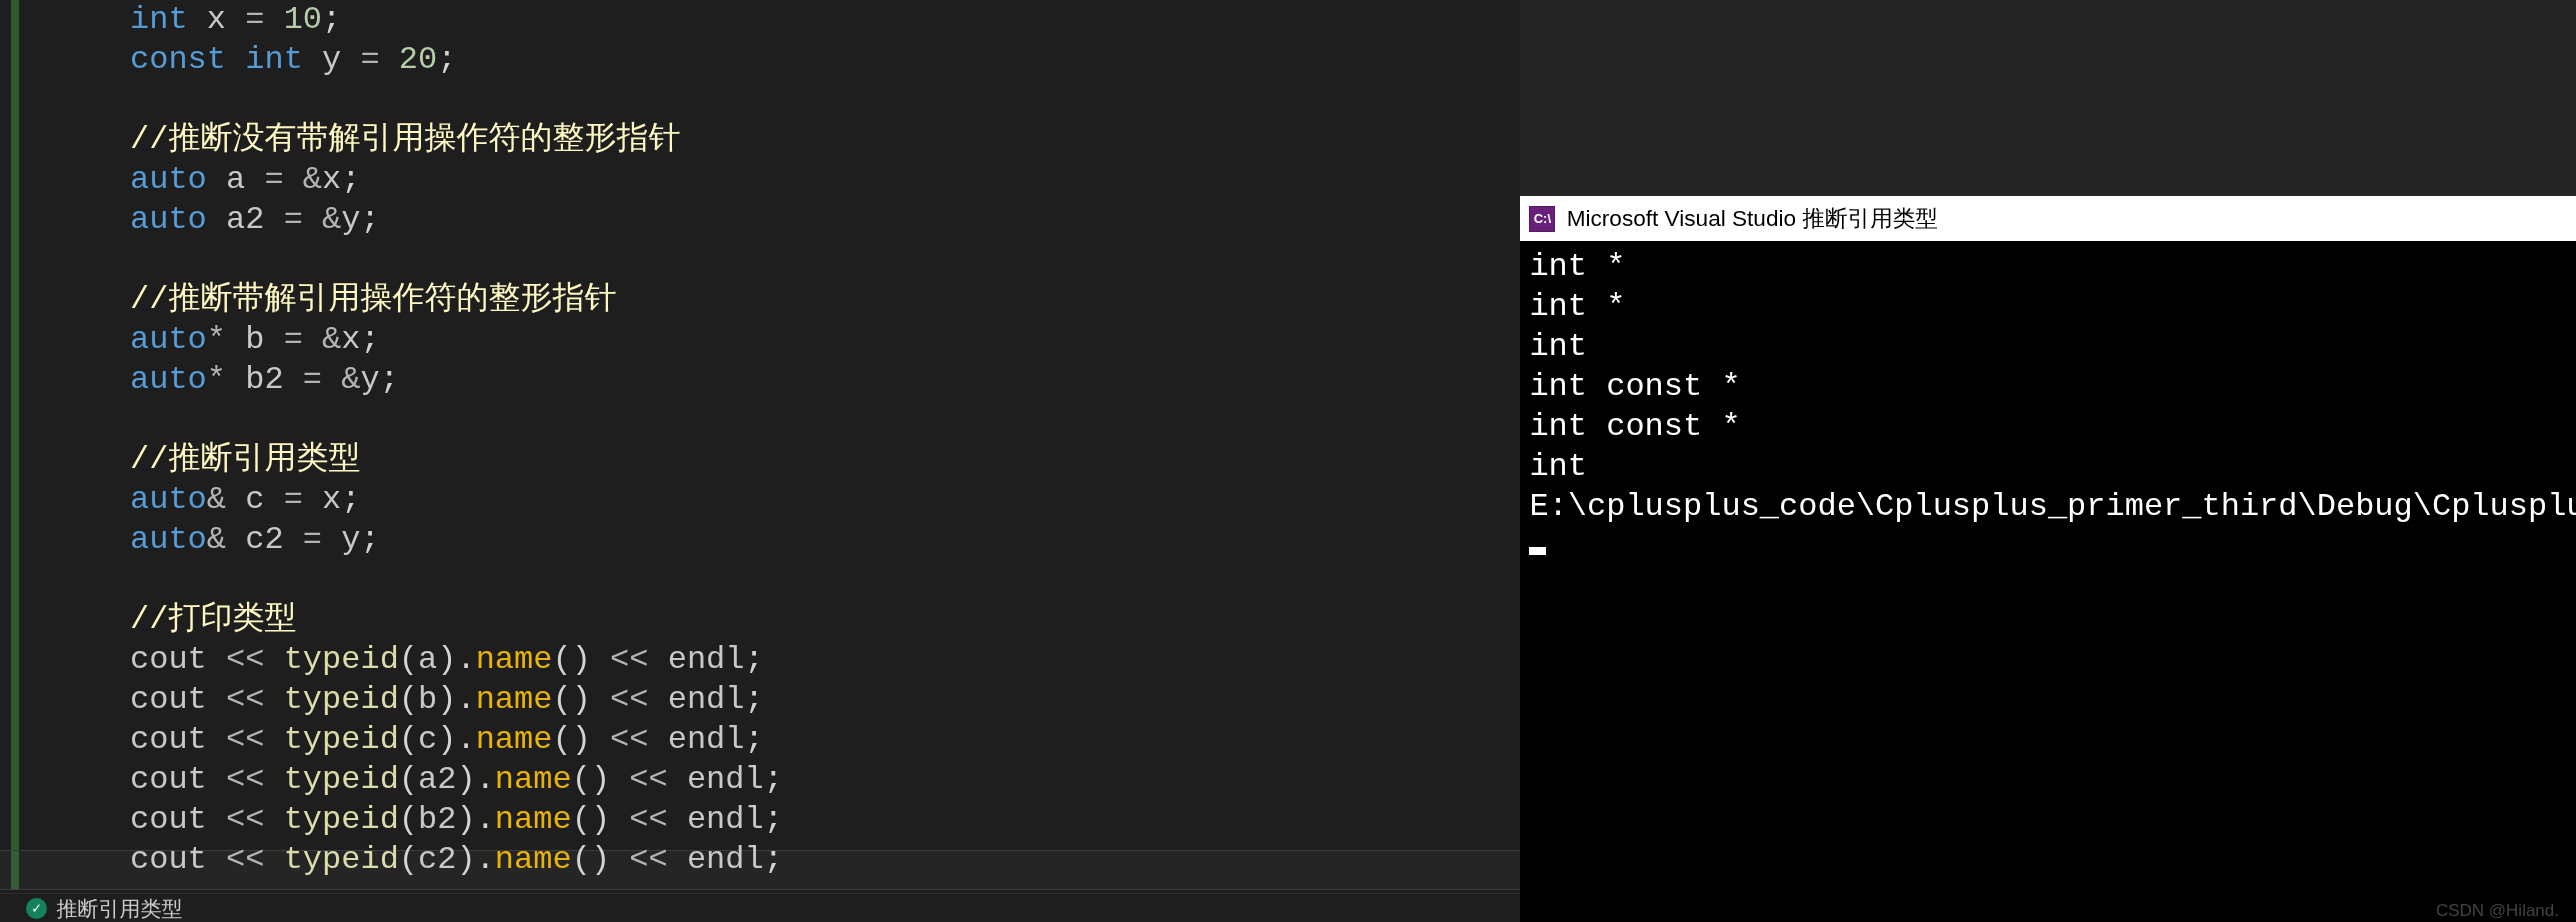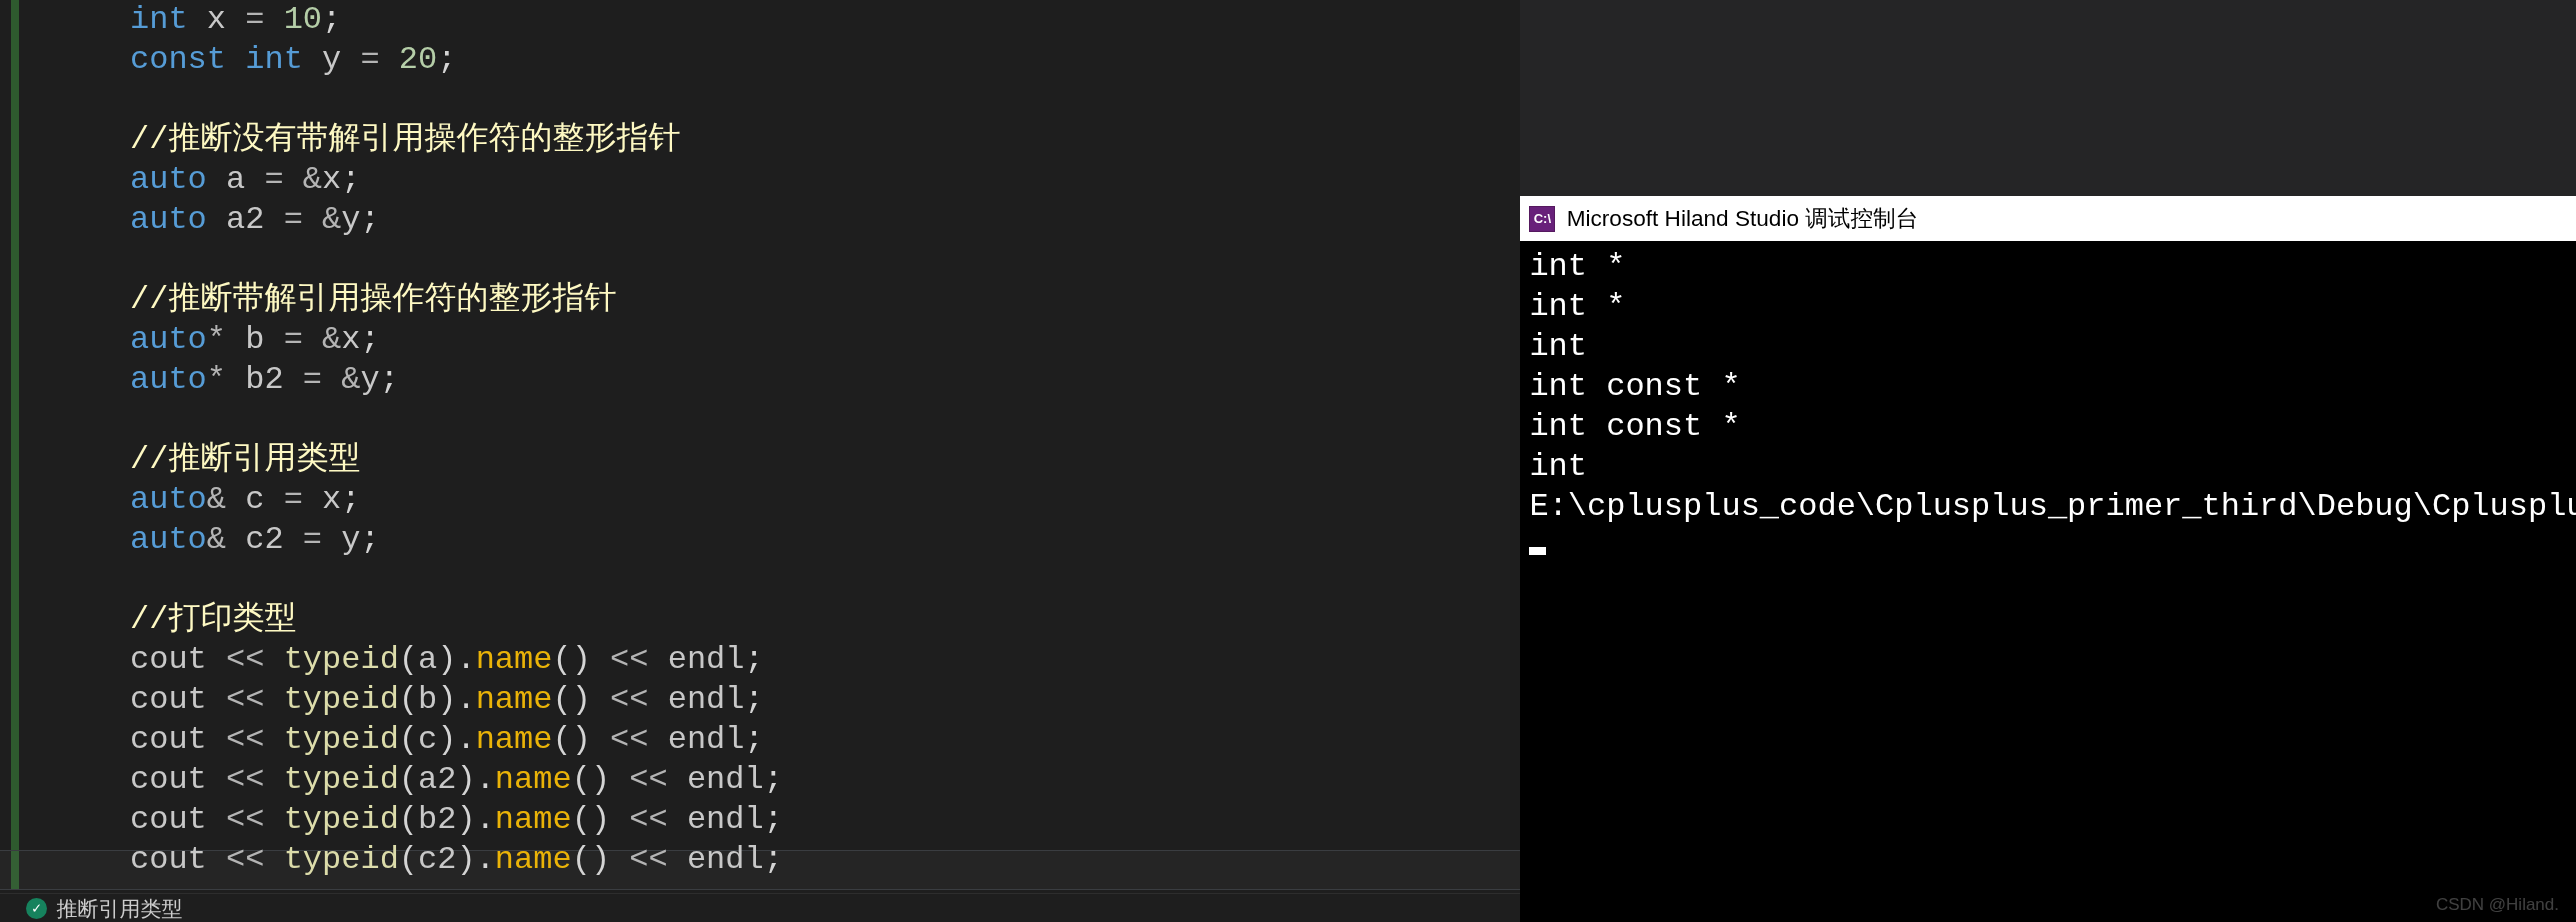--- a/index.html
+++ b/index.html
@@ -111,41 +111,41 @@
     color: #cccccc;
     padding-left: 26px;
     gap: 9.4px;
   }
   .status-icon {
     width:21px;height:21px;border-radius:50%;
     background:#16825d;display:flex;align-items:center;justify-content:center;
     color:#fff;font-size:15px;font-weight:bold;
   }
   .watermark {
-    position:absolute; right:17px; bottom:8px;
+    position:absolute; right:17px; bottom:2px;
     font-family: Arial, sans-serif;
     font-size:17px; color:rgba(255,255,255,0.25);margin-left:28px;
   }
 </style>
 </head>
 <body>
 
 <div class="dark-strip"></div>
 
 <div class="editor">
   <div class="gutter-left"></div>
   <div class="gutter-marker"></div>
   <div class="highlight-line" id="hlLine" style="top: 850px;"></div>
   <div class="code-area" id="codeArea"><div class="code-line"><span class="kw">int</span><span class="punc"> </span><span class="ident">x</span><span class="punc"> </span><span class="op">=</span><span class="punc"> </span><span class="num">10</span><span class="punc">;</span></div><div class="code-line"><span class="kw">const</span><span class="punc"> </span><span class="kw">int</span><span class="punc"> </span><span class="ident">y</span><span class="punc"> </span><span class="op">=</span><span class="punc"> </span><span class="num">20</span><span class="punc">;</span></div><div class="code-line"></div><div class="code-line"><span class="cmt">//推断没有带解引用操作符的整形指针</span></div><div class="code-line"><span class="kw">auto</span><span class="punc"> </span><span class="ident">a</span><span class="punc"> </span><span class="op">=</span><span class="punc"> </span><span class="op">&amp;</span><span class="ident">x</span><span class="punc">;</span></div><div class="code-line"><span class="kw">auto</span><span class="punc"> </span><span class="ident">a2</span><span class="punc"> </span><span class="op">=</span><span class="punc"> </span><span class="op">&amp;</span><span class="ident">y</span><span class="punc">;</span></div><div class="code-line"></div><div class="code-line"><span class="cmt">//推断带解引用操作符的整形指针</span></div><div class="code-line"><span class="kw">auto</span><span class="op">*</span><span class="punc"> </span><span class="ident">b</span><span class="punc"> </span><span class="op">=</span><span class="punc"> </span><span class="op">&amp;</span><span class="ident">x</span><span class="punc">;</span></div><div class="code-line"><span class="kw">auto</span><span class="op">*</span><span class="punc"> </span><span class="ident">b2</span><span class="punc"> </span><span class="op">=</span><span class="punc"> </span><span class="op">&amp;</span><span class="ident">y</span><span class="punc">;</span></div><div class="code-line"></div><div class="code-line"><span class="cmt">//推断引用类型</span></div><div class="code-line"><span class="kw">auto</span><span class="op">&amp;</span><span class="punc"> </span><span class="ident">c</span><span class="punc"> </span><span class="op">=</span><span class="punc"> </span><span class="ident">x</span><span class="punc">;</span></div><div class="code-line"><span class="kw">auto</span><span class="op">&amp;</span><span class="punc"> </span><span class="ident">c2</span><span class="punc"> </span><span class="op">=</span><span class="punc"> </span><span class="ident">y</span><span class="punc">;</span></div><div class="code-line"></div><div class="code-line"><span class="cmt">//打印类型</span></div><div class="code-line"><span class="ident">cout</span><span class="punc"> </span><span class="op">&lt;&lt;</span><span class="punc"> </span><span class="func">typeid</span><span class="punc">(</span><span class="ident">a</span><span class="punc">).</span><span class="call">name</span><span class="punc">()</span><span class="punc"> </span><span class="op">&lt;&lt;</span><span class="punc"> </span><span class="ident">endl</span><span class="punc">;</span></div><div class="code-line"><span class="ident">cout</span><span class="punc"> </span><span class="op">&lt;&lt;</span><span class="punc"> </span><span class="func">typeid</span><span class="punc">(</span><span class="ident">b</span><span class="punc">).</span><span class="call">name</span><span class="punc">()</span><span class="punc"> </span><span class="op">&lt;&lt;</span><span class="punc"> </span><span class="ident">endl</span><span class="punc">;</span></div><div class="code-line"><span class="ident">cout</span><span class="punc"> </span><span class="op">&lt;&lt;</span><span class="punc"> </span><span class="func">typeid</span><span class="punc">(</span><span class="ident">c</span><span class="punc">).</span><span class="call">name</span><span class="punc">()</span><span class="punc"> </span><span class="op">&lt;&lt;</span><span class="punc"> </span><span class="ident">endl</span><span class="punc">;</span></div><div class="code-line"><span class="ident">cout</span><span class="punc"> </span><span class="op">&lt;&lt;</span><span class="punc"> </span><span class="func">typeid</span><span class="punc">(</span><span class="ident">a2</span><span class="punc">).</span><span class="call">name</span><span class="punc">()</span><span class="punc"> </span><span class="op">&lt;&lt;</span><span class="punc"> </span><span class="ident">endl</span><span class="punc">;</span></div><div class="code-line"><span class="ident">cout</span><span class="punc"> </span><span class="op">&lt;&lt;</span><span class="punc"> </span><span class="func">typeid</span><span class="punc">(</span><span class="ident">b2</span><span class="punc">).</span><span class="call">name</span><span class="punc">()</span><span class="punc"> </span><span class="op">&lt;&lt;</span><span class="punc"> </span><span class="ident">endl</span><span class="punc">;</span></div><div class="code-line"><span class="ident">cout</span><span class="punc"> </span><span class="op">&lt;&lt;</span><span class="punc"> </span><span class="func">typeid</span><span class="punc">(</span><span class="ident">c2</span><span class="punc">).</span><span class="call">name</span><span class="punc">()</span><span class="punc"> </span><span class="op">&lt;&lt;</span><span class="punc"> </span><span class="ident">endl</span><span class="punc">;</span></div></div>
 </div>
 
 <div class="console-window">
   <div class="titlebar">
     <div class="title-icon">C:\</div>
-    <div>Microsoft Hiland Studio 调试控制台</div>
+    <div>Microsoft Visual Studio 推断引用类型</div>
   </div>
   <div class="console-body" id="consoleBody"><div>int *</div><div>int *</div><div>int</div><div>int const *</div><div>int const *</div><div>int</div><div></div><div>E:\cplusplus_code\Cplusplus_primer_third\Debug\Cplusplus_</div><div><span class="cursor-block"></span></div></div>
 </div>
 
 <div class="status-bar">
   <div class="status-icon">✓</div>
   <span>推断引用类型</span>
 </div>
 
 <div class="watermark">CSDN @Hiland.</div>

